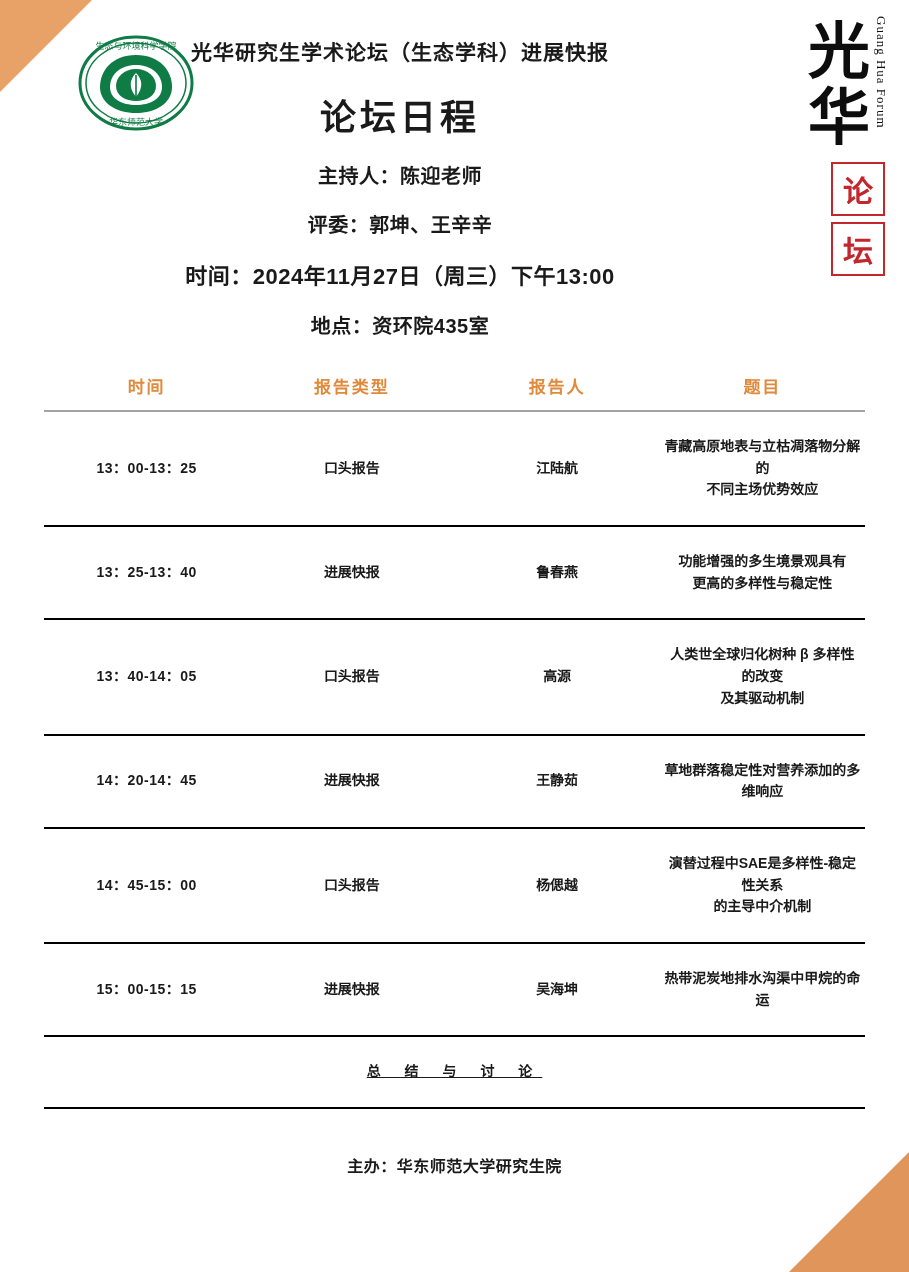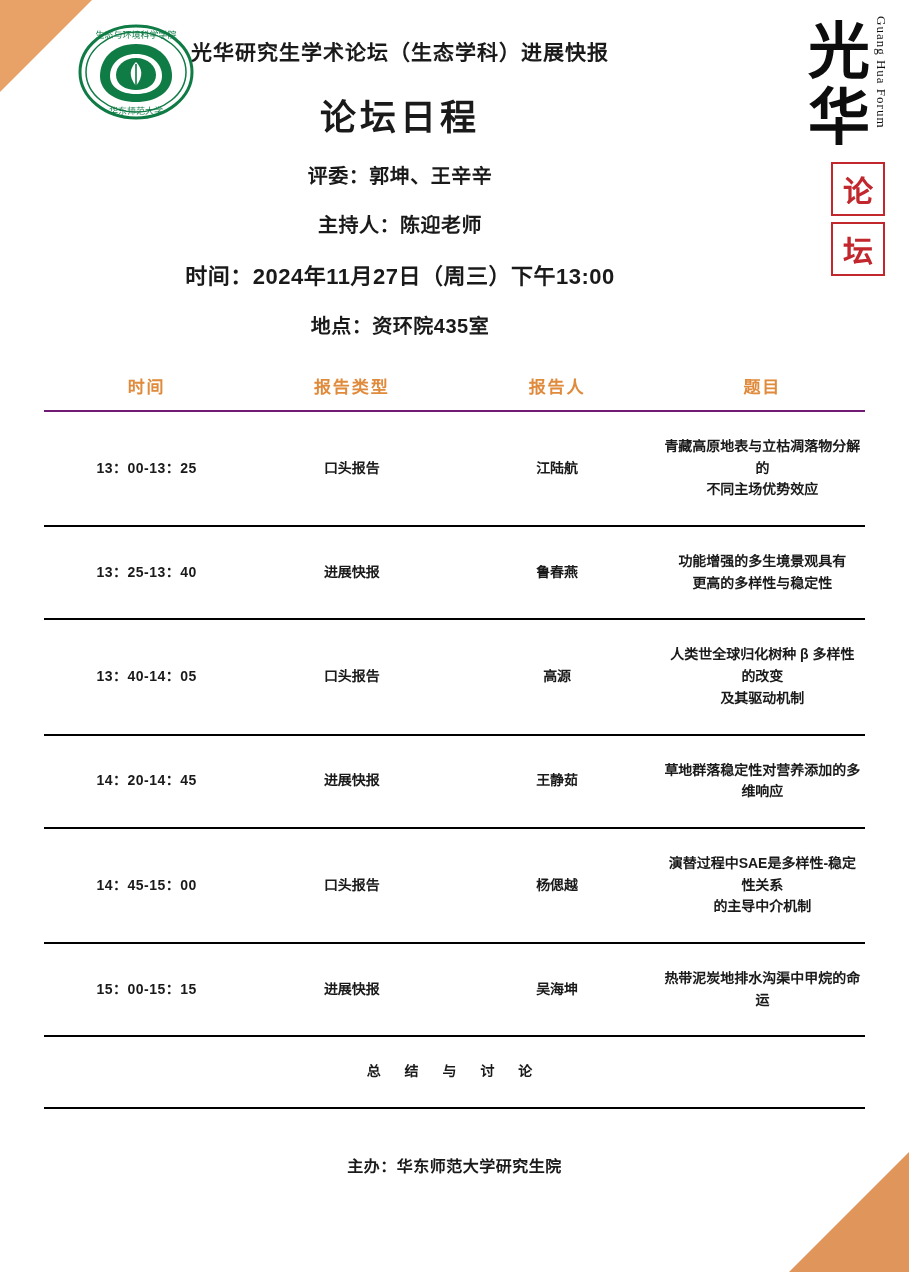--- a/index.html
+++ b/index.html
@@ -82,21 +82,21 @@
     align-items: center;
     justify-content: center;
     margin-bottom: 6px;
     background: #fff;
   }
 
   
   .logo {
     position: absolute;
     left: 78px;
-    top: 24px;
+    top: 35px;
     width: 116px;
     height: 96px;
   }
 
   
   .header {
     padding-top: 36px;
     text-align: center;
     width: 760px;
     margin-left: 0;
@@ -138,21 +138,21 @@
   }
   table.schedule th {
     color: #e08a3c;
     font-size: 17px;
     font-weight: 700;
     letter-spacing: 2px;
     padding: 6px 0 12px 0;
     text-align: center;
   }
   table.schedule tr.head-row {
-    border-bottom: 2px solid #701a75;
+    border-bottom: 2px solid #a3a3a3;
   }
   table.schedule td {
     font-size: 14px;
     font-weight: 700;
     text-align: center;
     padding: 24px 4px;
     line-height: 1.55;
     border-bottom: 2px solid #000000;
     vertical-align: middle;
   }
@@ -162,20 +162,21 @@
   td.c-topic { text-align: center; padding-left: 10px; padding-right: 10px; }
   td.break-cell {
     font-size: 21px;
     letter-spacing: 8px;
     padding: 26px 4px;
   }
   td.summary-cell {
     font-size: 23px;
     letter-spacing: 10px;
     padding: 26px 4px;
+    text-decoration: underline;
   }
 
   
   .footer {
     margin-top: 26px;
     text-align: center;
     width: 821px;
     margin-left: 44px;
   }
   .footer div {
@@ -211,22 +212,22 @@
     <path d="M58 38 C52 44 50 52 58 62 C66 52 64 44 58 38 Z" fill="#ffffff"></path>
     <path d="M58 40 L58 64" stroke="#0f7b45" stroke-width="1.6"></path>
     <text x="58" y="14" text-anchor="middle" font-family="'Liberation Serif', serif" font-size="9" fill="#0f7b45">生态与环境科学学院</text>
     <text x="58" y="90" text-anchor="middle" font-family="'Liberation Serif', serif" font-size="9" fill="#0f7b45">华东师范大学</text>
   </svg>
 </div>
 
 <div class="header">
   <div class="line-1">光华研究生学术论坛（生态学科）进展快报</div>
   <div class="title-main">论坛日程</div>
+  <div class="meta-line">主持人：陈迎老师</div>
   <div class="meta-line">评委：郭坤、王辛辛</div>
-  <div class="meta-line">主持人：陈迎老师</div>
   <div class="meta-line big">时间：2024年11月27日（周三）下午13:00</div>
   <div class="meta-line">地点：资环院435室</div>
 </div>
 
 <div class="table-wrap">
   <table class="schedule">
     <thead>
       <tr class="head-row">
         <th class="c-time">时间</th>
         <th class="c-type">报告类型</th>

